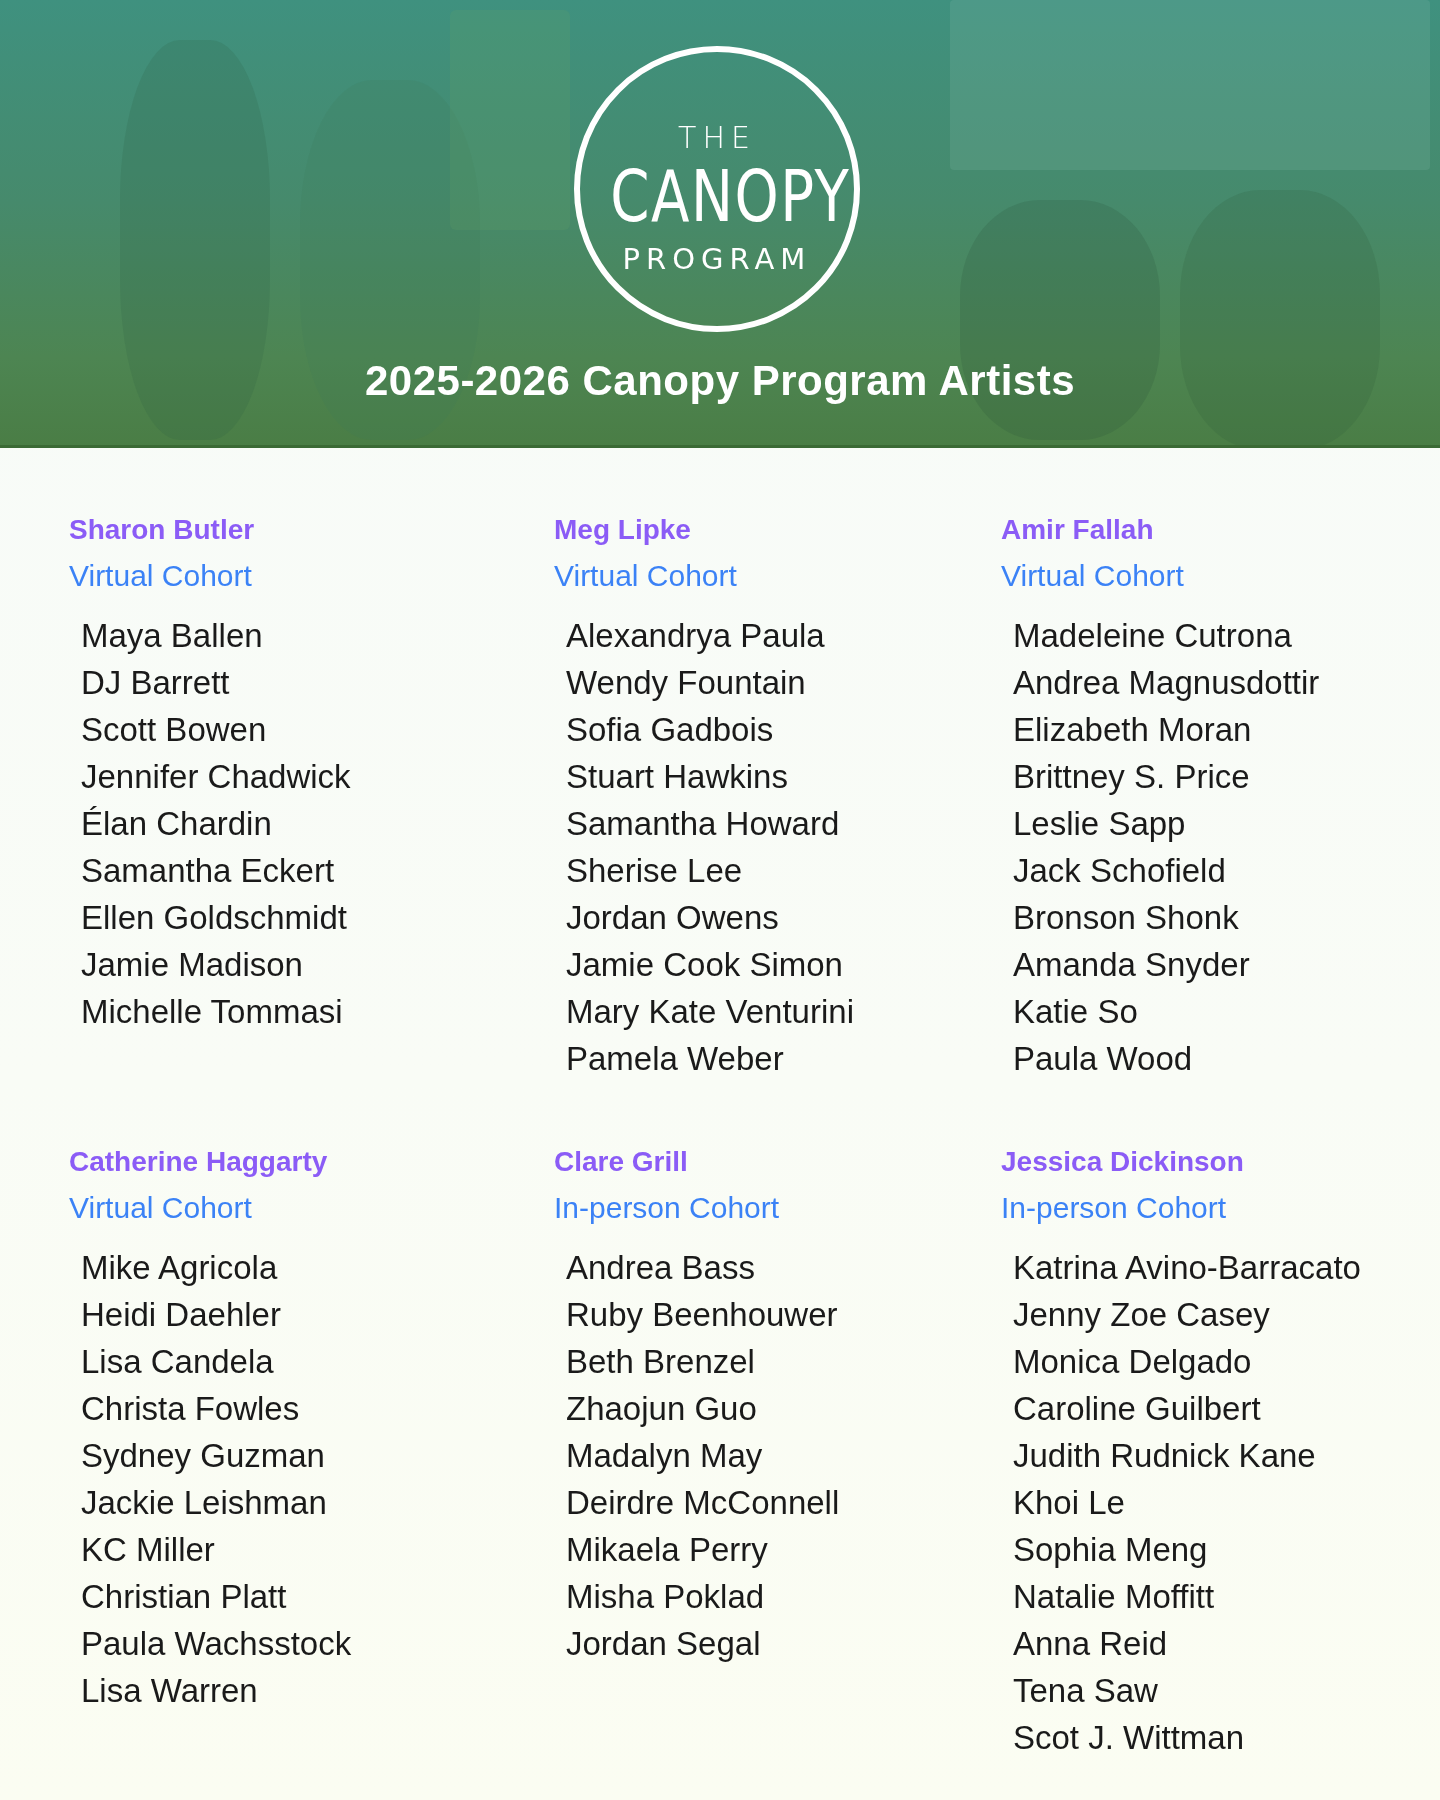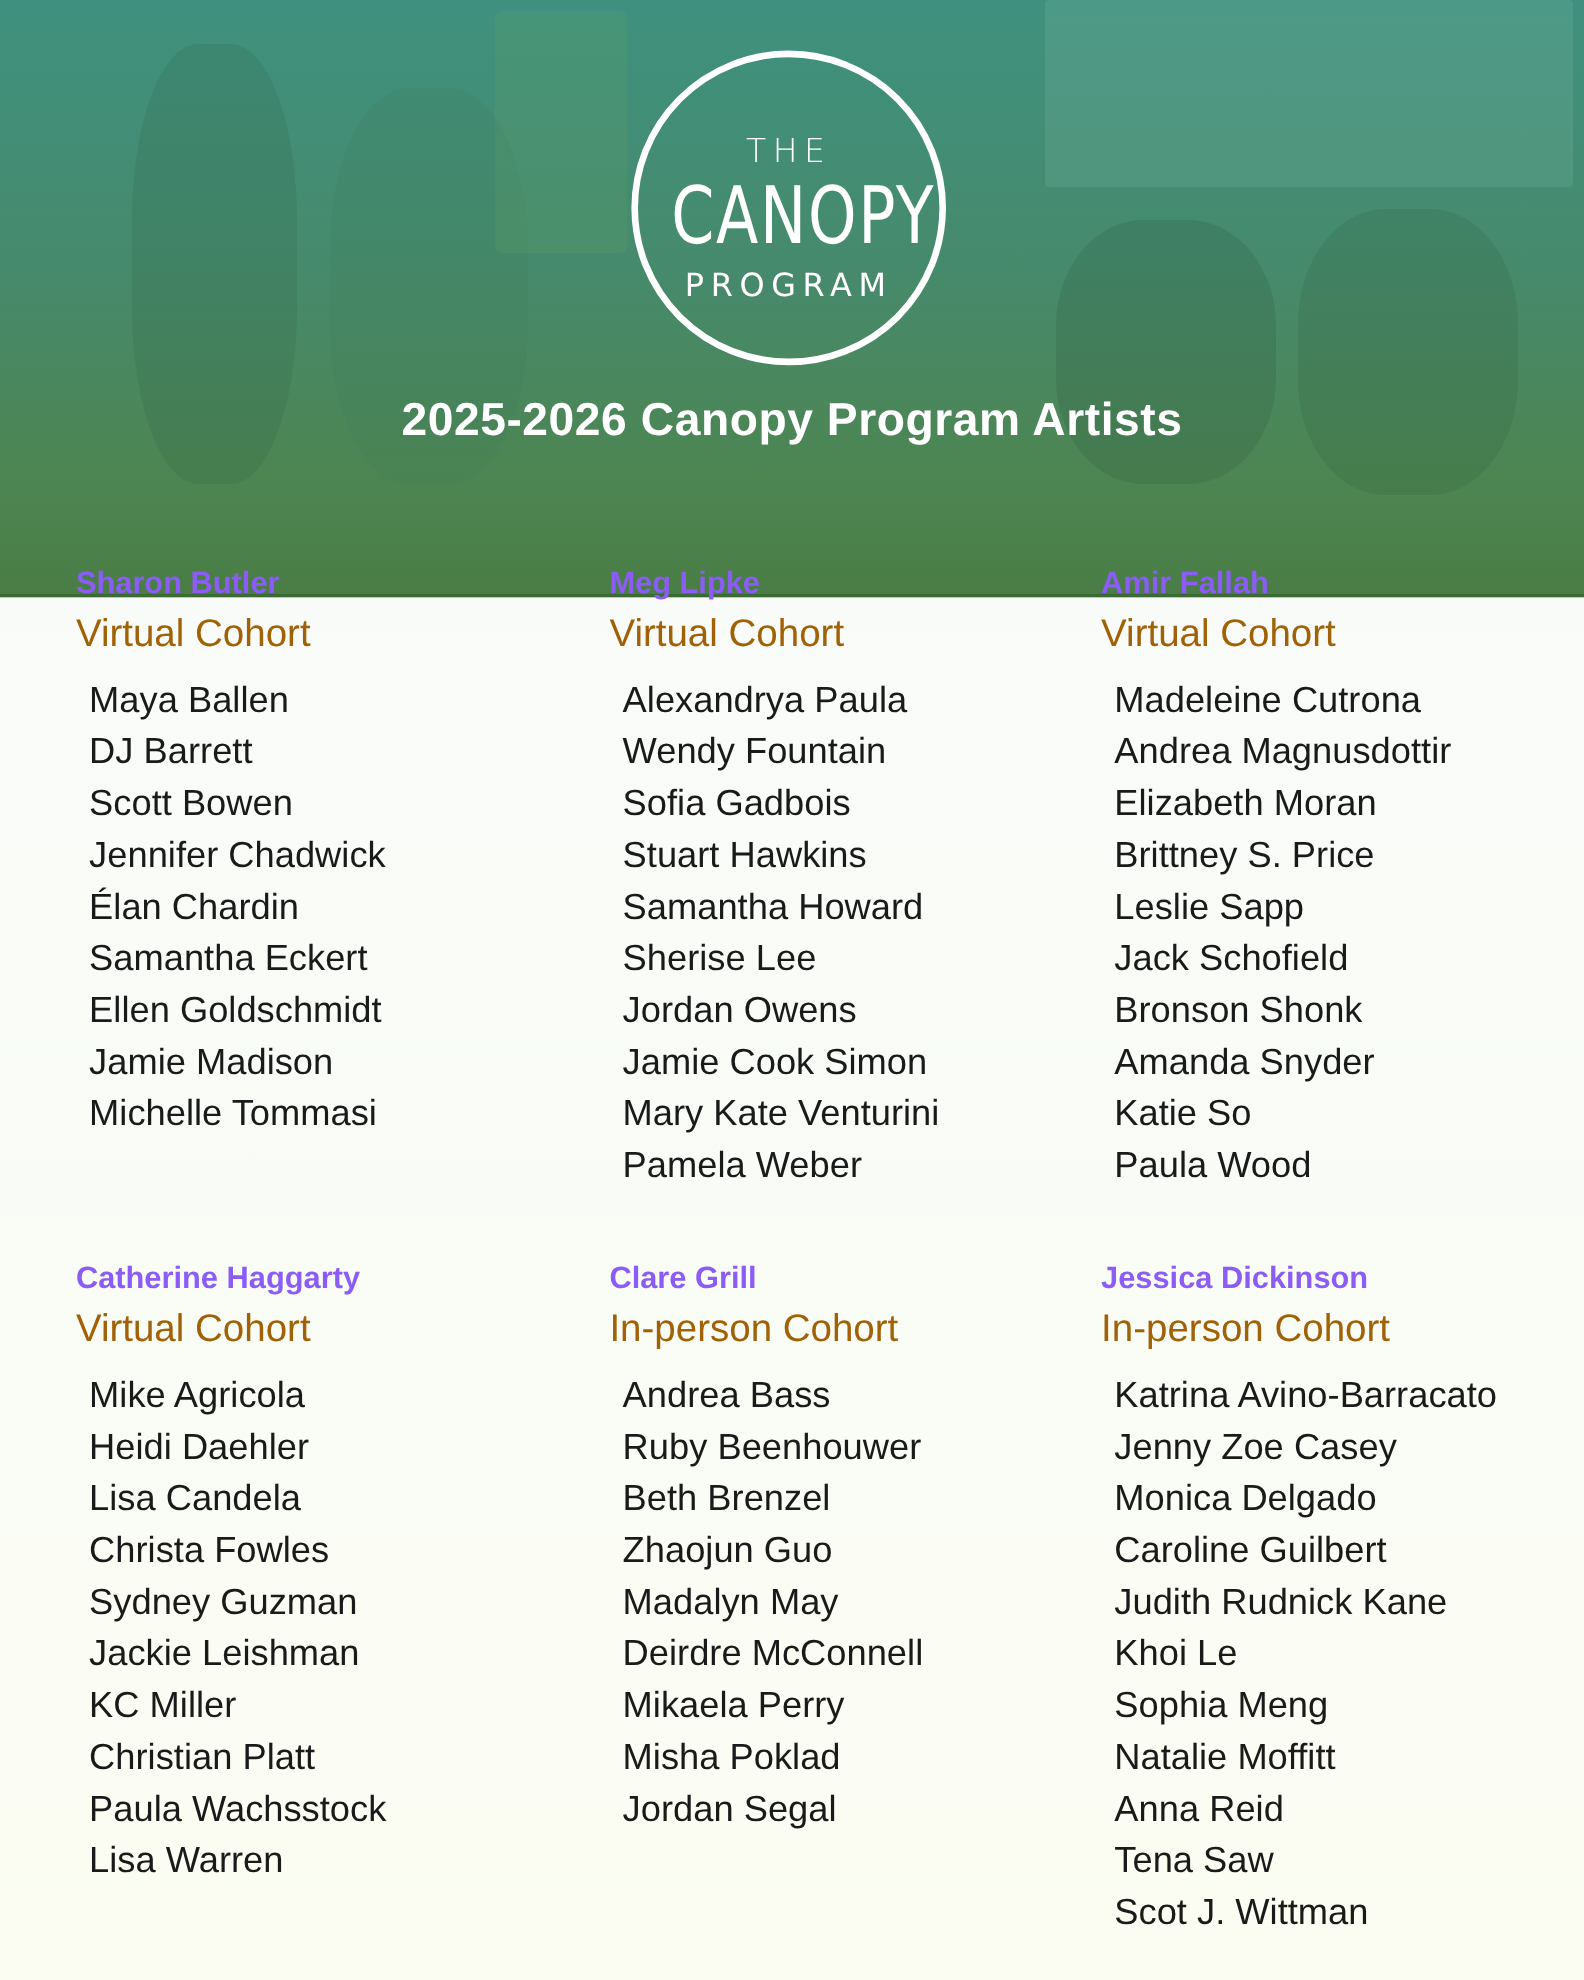--- a/index.html
+++ b/index.html
@@ -1,36 +1,36 @@
 <!DOCTYPE html>
 <html><head>
 <meta charset="utf-8">
 <style>
   html, body { margin:0; padding:0; }
   body { width:1440px; height:1800px; position:relative; overflow:hidden;
          background: linear-gradient(180deg,#f7fbf9 0%, #f9fcf6 60%, #fbfdf2 100%);
          font-family:"Liberation Sans", sans-serif; }
-  .header { position:absolute; left:0; top:0; width:1440px; height:543px; overflow:hidden;
+  .header { position:absolute; left:0; top:0; width:1440px; height:448px; overflow:hidden;
             background: linear-gradient(180deg,#3f917f 0%, #468a6c 45%, #4d8552 80%, #4a7d45 100%); }
   .header .shape { position:absolute; opacity:.18; border-radius:40%; }
   .header .edge { position:absolute; left:0; bottom:0; width:100%; height:3px; background:#3b6a35; }
   .logo { position:absolute; left:574px; top:46px; width:286px; height:286px; border:6px solid #ffffff;
           border-radius:50%; box-sizing:border-box; }
   .logo-the { position:absolute; top:68px; left:0; width:100%; text-align:center; color:#fff;
               font-size:30px; letter-spacing:6px; font-family:"DejaVu Sans", sans-serif; font-weight:300; }
   .logo-canopy { position:absolute; top:104px; left:0; width:100%; text-align:center; color:#fff;
                  font-size:72px; letter-spacing:2px; font-family:"DejaVu Sans", sans-serif;
                  transform:scaleX(.78); transform-origin:center; line-height:80px; }
   .logo-program { position:absolute; top:190px; left:0; width:100%; text-align:center; color:#fff;
                   font-size:29px; letter-spacing:6px; font-family:"DejaVu Sans", sans-serif; }
   .title { position:absolute; left:0; top:357px; width:1440px; text-align:center; color:#fff;
            font-size:42px; font-weight:bold; letter-spacing:0.5px; }
   .group { position:absolute; width:440px; }
   .mentor { color:#8b5cf6; font-size:28px; font-weight:bold; line-height:46px; white-space:nowrap; }
-  .cohort { color:#a16207; font-size:35px; line-height:46px; margin-bottom:13px; white-space:nowrap; }
+  .cohort { color:#3b82f6; font-size:30px; line-height:46px; margin-bottom:13px; white-space:nowrap; }
   .names { list-style:none; margin:12px; padding:0; }
   .names li { color:#1a1a1a; font-size:33px; line-height:47px; white-space:nowrap; }
 </style>
 </head>
 <body>
 
 <div class="header">
   <div class="shape" style="left:120px;top:40px;width:150px;height:400px;background:#2c5e45;"></div>
   <div class="shape" style="left:300px;top:80px;width:180px;height:360px;background:#3d7a5a;"></div>
   <div class="shape" style="left:450px;top:10px;width:120px;height:220px;background:#6aa864;border-radius:6px;"></div>

